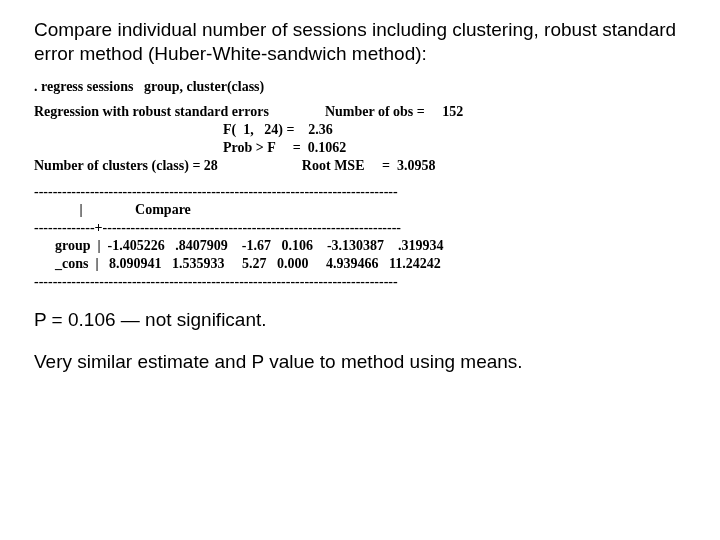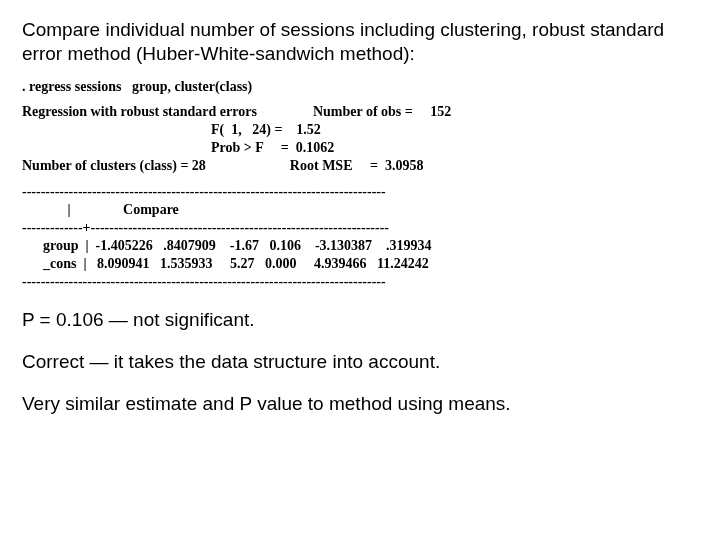--- a/index.html
+++ b/index.html
@@ -7,21 +7,21 @@
     padding: 0;
     width: 720px;
     height: 540px;
     background: #fff;
     color: #000;
     font-family: Arial, Helvetica, sans-serif;
     font-size: 19px;
     line-height: 1.25;
   }
   .page {
-    padding: 18px 22px;
+    padding: 18px 34px;
   }
   .heading {
     margin-bottom: 12px;
   }
   .mono {
     font-family: Liberation Serif, serif;
     font-weight: bold;
     font-size: 14px;
     white-space: pre;
     line-height: 1.28;
@@ -37,30 +37,29 @@
 <body>
 
 <div class="page">
 
   <div class="heading">Compare individual number of sessions including clustering, robust standard error method (Huber-White-sandwich method):</div>
 
   <div class="mono">. regress sessions   group, cluster(class)</div>
   <div class="space"></div>
 
   <div class="mono"><span>Regression with robust standard errors</span><span>                </span><span>Number of obs =</span><span>     </span><span>152</span></div>
-  <div class="mono"><span>                                                      </span><span>F(  1,   24) =</span><span>    </span><span>1.52</span></div>
+  <div class="mono"><span>                                                      </span><span>F(  1,   24) =</span><span>    </span><span>2.36</span></div>
   <div class="mono"><span>                                                      </span><span>Prob &gt; F     =</span><span>  </span><span>0.1062</span></div>
   <div class="mono"><span>Number of clusters (class) = 28</span><span>                        </span><span>Root MSE     =</span><span>  </span><span>3.0958</span></div>
 
   <div class="space"></div>
 
   <div class="mono">------------------------------------------------------------------------------</div>
   <div class="mono">             |               Compare</div>
   <div class="mono">-------------+----------------------------------------------------------------</div>
   <div class="mono">      group  |  -1.405226   .8407909    -1.67   0.106    -3.130387    .319934</div>
   <div class="mono">      _cons  |   8.090941   1.535933     5.27   0.000     4.939466   11.24242</div>
   <div class="mono">------------------------------------------------------------------------------</div>
 
   <div class="prose">P = 0.106 — not significant.</div>
-  <div class="prose">Correct — it takes the data structure into account.</div>
   <div class="prose">Very similar estimate and P value to method using means.</div>
 
 </div>
 
 </body></html>

